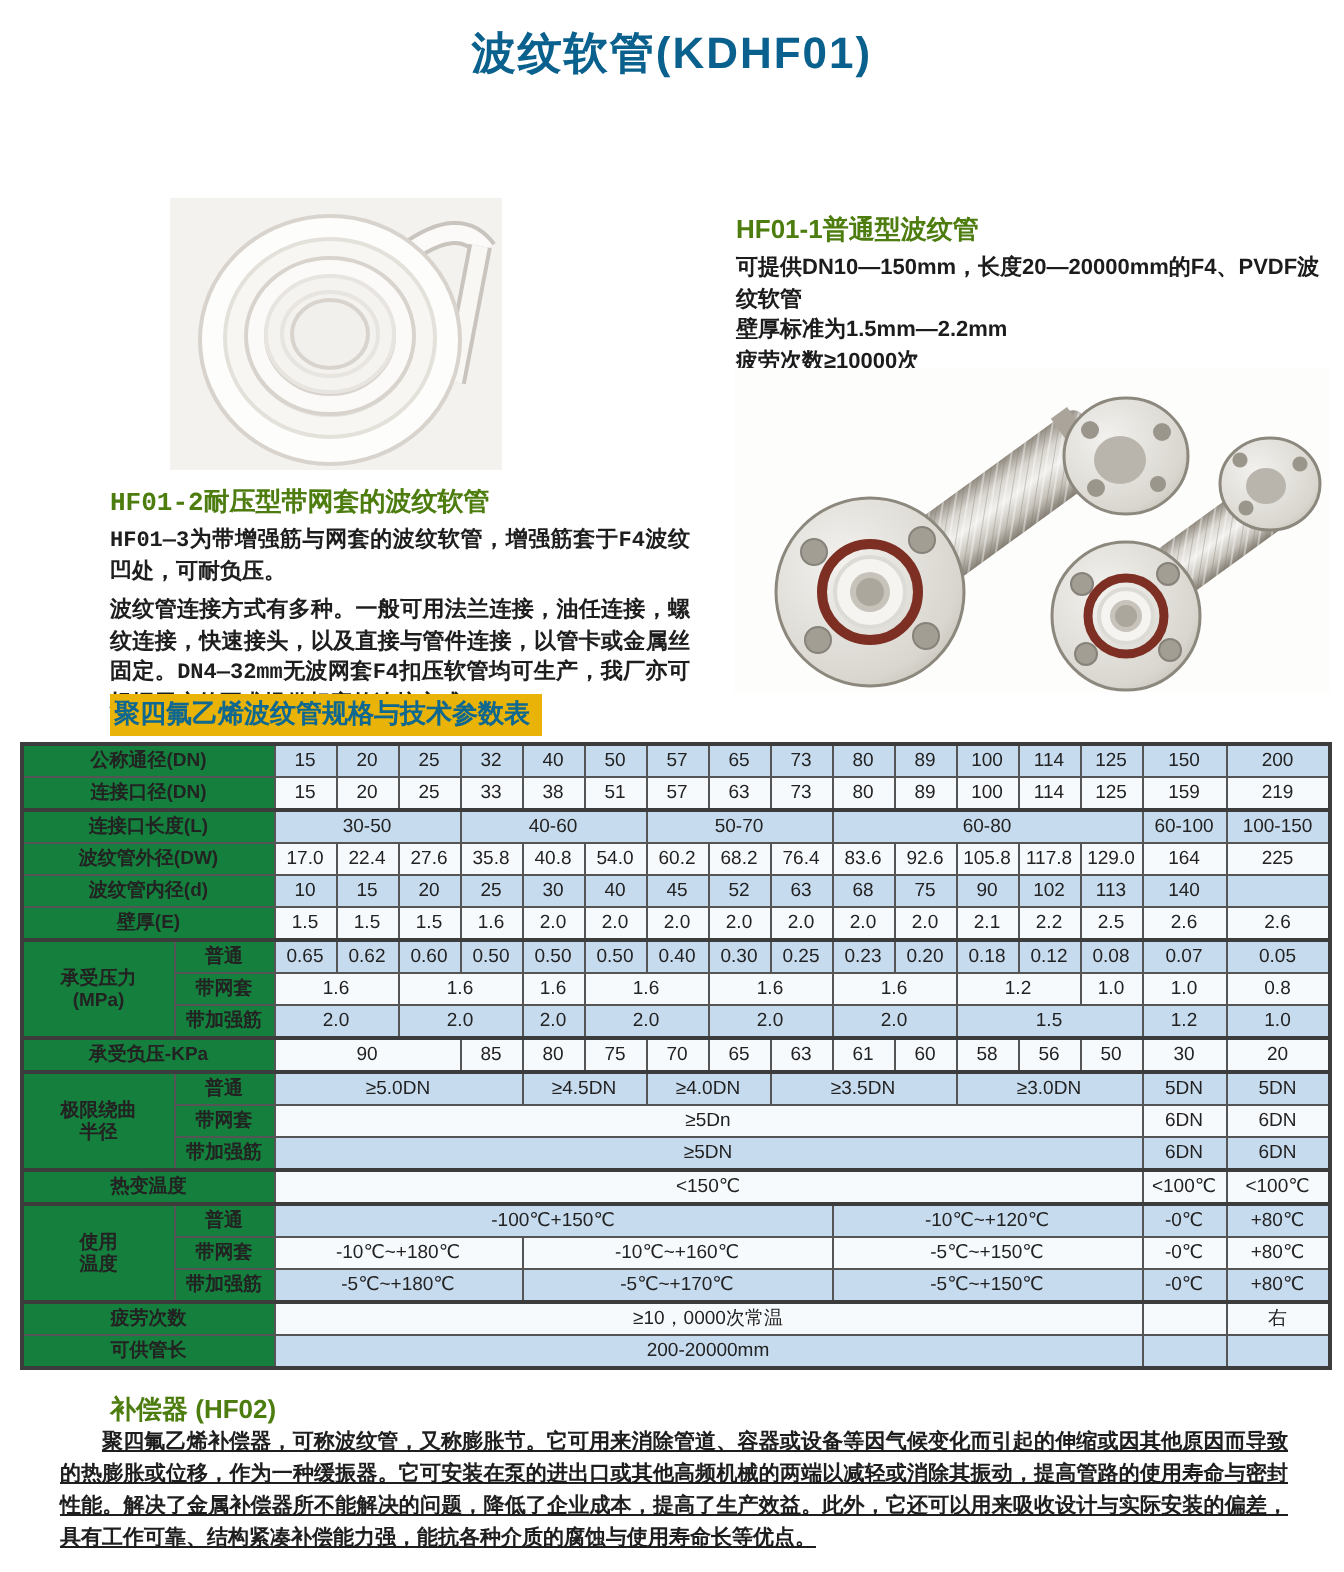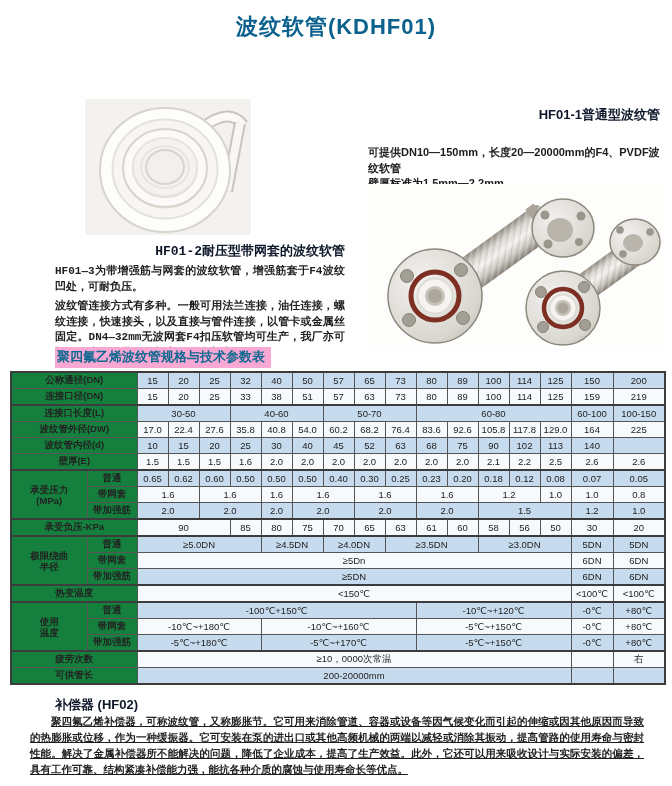--- a/index.html
+++ b/index.html
@@ -7,31 +7,31 @@
     position:relative;width:672px;height:786px;background:#ffffff;overflow:hidden;
     font-family:"Liberation Sans","DejaVu Sans",sans-serif;color:#1c1c1c;
   }
   .page-title{
     position:absolute;left:0;top:12px;width:672px;text-align:center;
     font-size:22px;font-weight:bold;color:#0b618d;letter-spacing:1px;
   }
   .body-text{font-size:11px;line-height:15.5px;font-weight:600;color:#1e1e1e;text-align:justify;}
   .indent{text-indent:2em;}
   .intro{position:absolute;left:32px;top:54px;width:608px;}
-  .sec-heading{font-size:13px;font-weight:bold;color:#0f172a;text-align:right;}
+  .sec-heading{font-size:13px;font-weight:bold;color:#4d7c0f;}
   .coil-img{position:absolute;left:85px;top:99px;width:166px;height:136px;background:#f3f2ef;}
   .hf011{position:absolute;left:368px;top:106px;width:292px;}
-  .hf011 .lines{margin-top:21px;font-size:11px;line-height:15.5px;font-weight:600;}
+  .hf011 .lines{margin-top:3px;font-size:11px;line-height:15.5px;font-weight:600;}
   .hf012{position:absolute;left:55px;top:242px;width:290px;font-family:Liberation Mono, monospace;}
   .hf012 .body-text{margin-top:4px;}
   .hoses-img{position:absolute;left:367px;top:184px;width:298px;height:162px;background:#fefefe;}
   .table-title{
     position:absolute;left:55px;top:347px;
     font-size:13px;font-weight:bold;color:#0e688f;
-    background:#f9a8d4;padding:1px 6px 2px 2px;
+    background:#eab308;padding:1px 6px 2px 2px;
   }
   .spec-table{
     position:absolute;left:10px;top:371px;
     border-collapse:collapse;table-layout:fixed;width:654px;
     font-size:9.5px;border:2px solid #3c3c3c;
   }
   .spec-table td{
     border:1px solid #555;text-align:center;vertical-align:middle;
     height:13px;padding:1px 0;overflow:hidden;white-space:nowrap;color:#222;
   }

